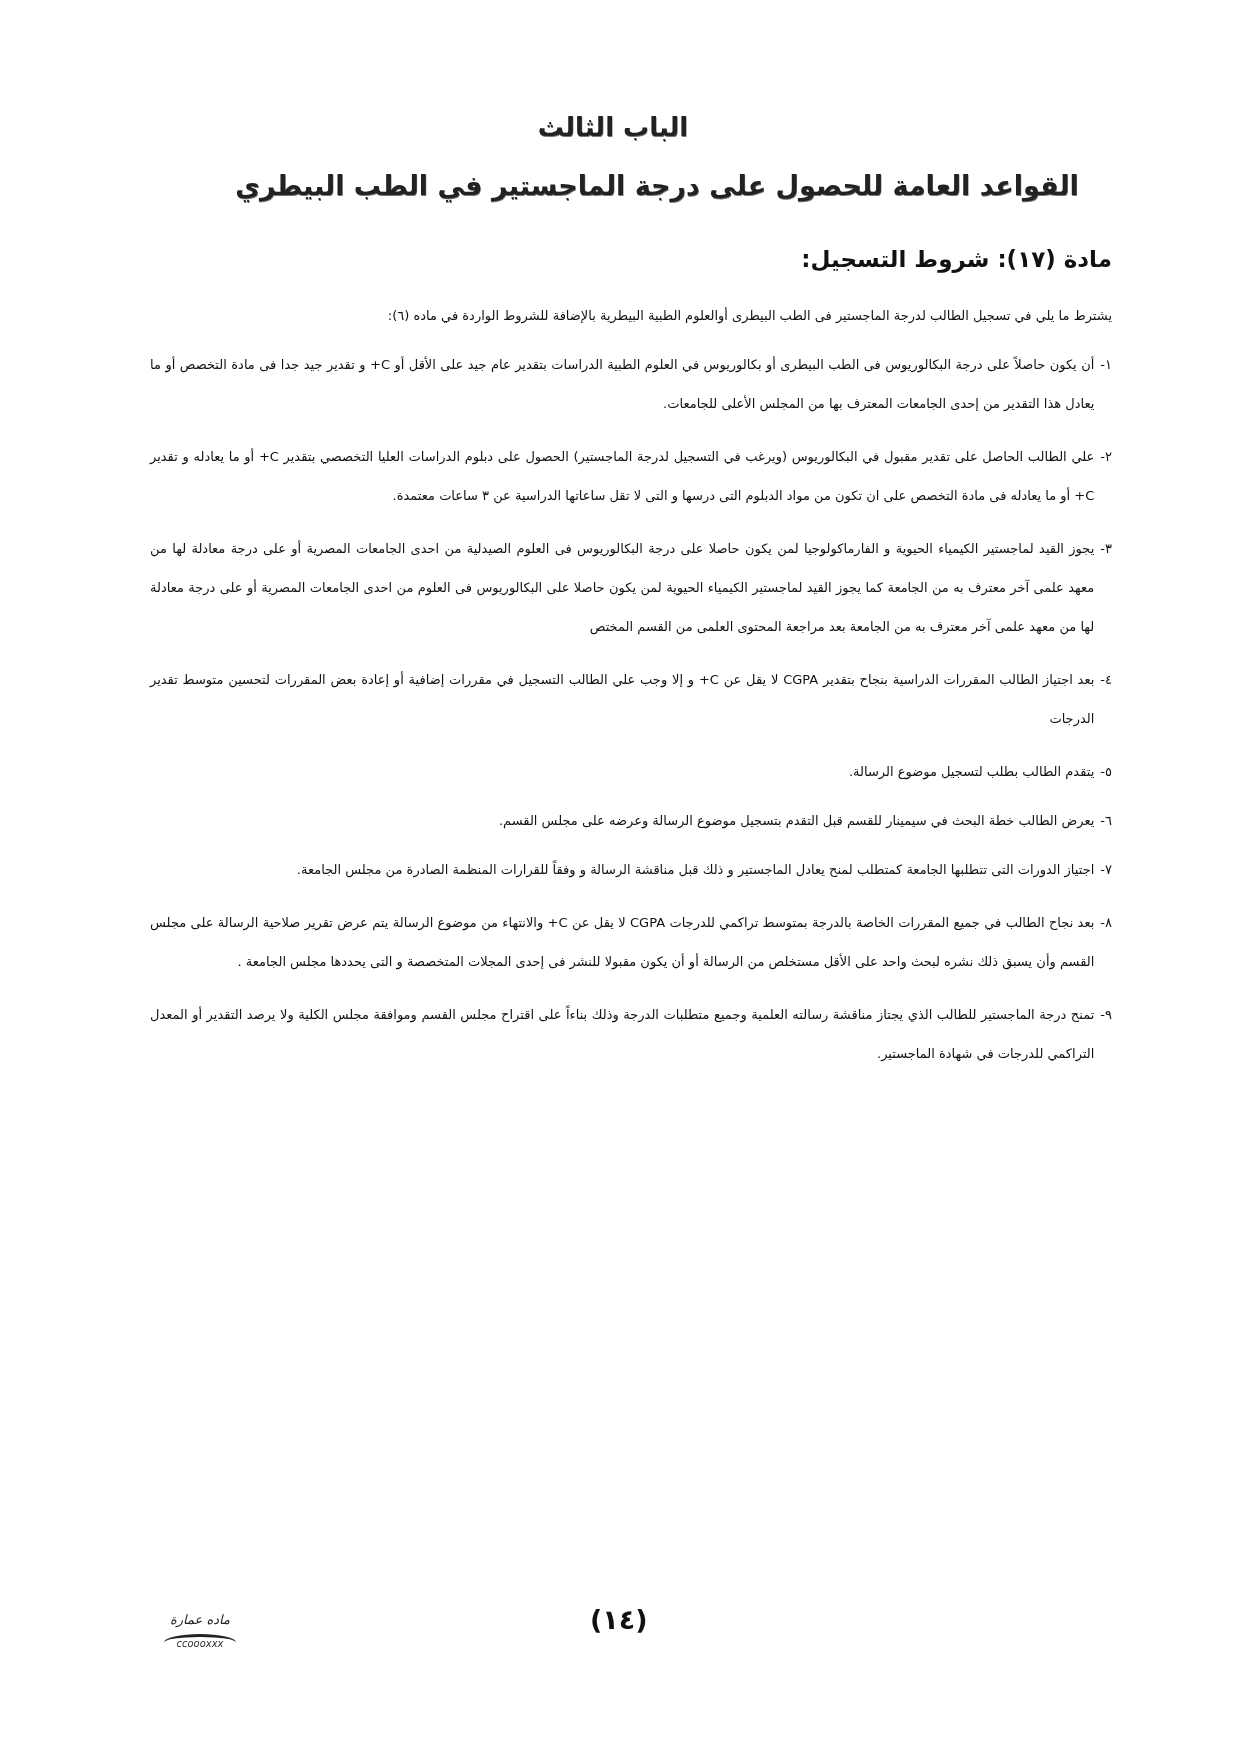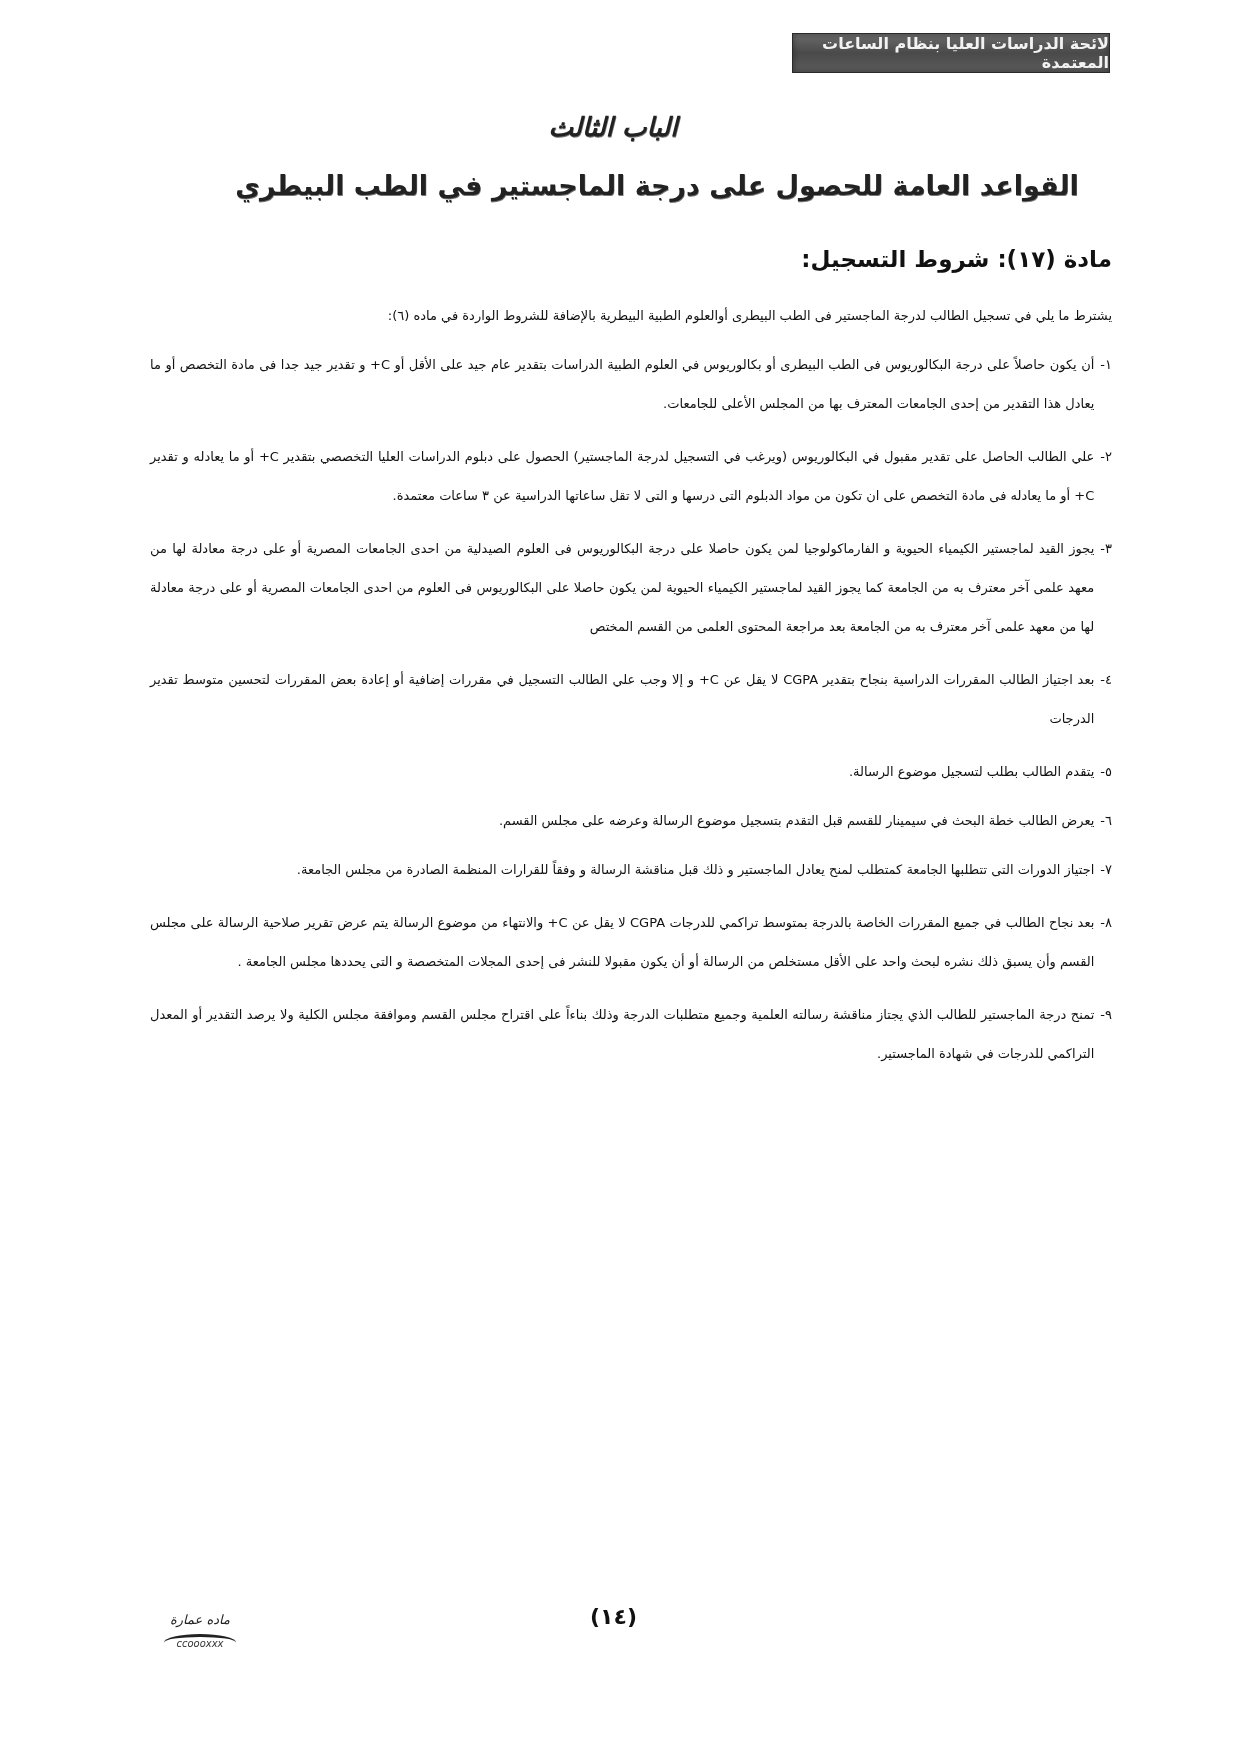--- a/index.html
+++ b/index.html
@@ -14,21 +14,20 @@
       background: linear-gradient(180deg, #6b6b6b 0%, #4a4a4a 50%, #5c5c5c 100%);
       border: 1px solid #2a2a2a;
       display: flex; align-items: center; justify-content: center;
       color: #f2f2f2; font-weight: bold; font-size: 16px;
       box-shadow: inset 0 0 6px rgba(0,0,0,0.4);
     }
     .chapter-title {
       position: absolute; top: 112px; left: 0; right: 14px; text-align: center;
       font-size: 26px; font-weight: bold; color: #222;
       text-shadow: 0.5px 0.5px 0 #777;
-      font-style: italic;
     }
     .section-title {
       position: absolute; top: 170px; left: 0; right: 0; text-align: center;
       font-size: 27px; font-weight: bold; color: #222;
       text-shadow: 0.5px 0.5px 0 #777;
       padding-left: 74px;
     }
     .article-heading {
       position: absolute; top: 246px; right: 128px;
       font-size: 23px; font-weight: bold; color: #111; text-align: center;
@@ -39,44 +38,41 @@
       font-size: 13px; line-height: 39px; text-align: justify;
       text-align-last: right;
     }
     .intro { margin: 0 0 10px 0; }
     .item { display: flex; margin: 0 0 14px 0; }
     .item .num { flex: 0 0 auto; white-space: nowrap; padding-left: 2px; }
     .item .text { flex: 1 1 auto; padding-right: 4px; }
     .item.tight { margin-bottom: 10px; }
     .page-number {
       position: absolute; top: 1604px; left: 590px;
-      font-size: 22px; font-weight: bold; direction: rtl;
+      font-size: 27px; font-weight: bold; direction: rtl;
     }
     .signature {
       position: absolute; top: 1612px; left: 140px; width: 120px; height: 50px;
       direction: rtl;
     }
     .signature .name {
       font-size: 13px; font-style: italic; color: #222; display: block; text-align: center;
     }
     .signature .scrawl {
       display: block; margin: 7px auto 0; width: 72px; height: 14px;
       border-top: 3px solid #222; border-radius: 50% 50% 0 0;
       font-size: 10px; font-style: italic; color: #333; text-align: center; line-height: 14px;
       direction: ltr;
     }
   </style>
 </head>
 <body>
 
 <div class="page">
 
-  <div class="header-banner">
-    <span>لائحة الدراسات العليا بنظام الساعات المعتمدة</span>
-  </div>
 
   <div class="chapter-title">الباب الثالث</div>
   <div class="section-title">القواعد العامة  للحصول على درجة الماجستير في الطب البيطري</div>
 
   <div class="article-heading">مادة (١٧): شروط التسجيل:</div>
 
   <div class="body">
     <p class="intro">يشترط ما يلي في تسجيل الطالب لدرجة الماجستير فى الطب البيطرى أوالعلوم الطبية البيطرية بالإضافة للشروط الواردة في ماده (٦):</p>
 
     <div class="item">

